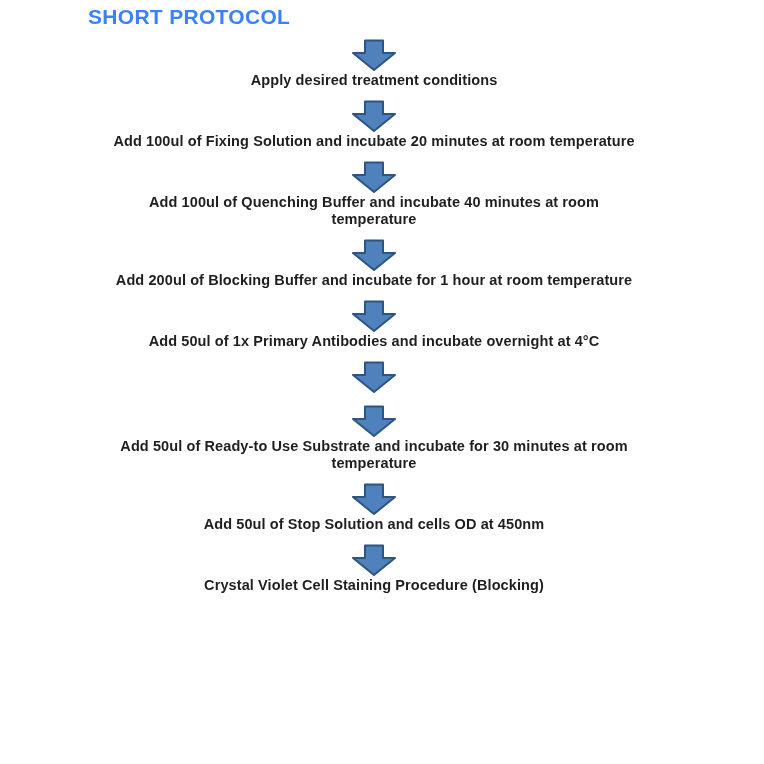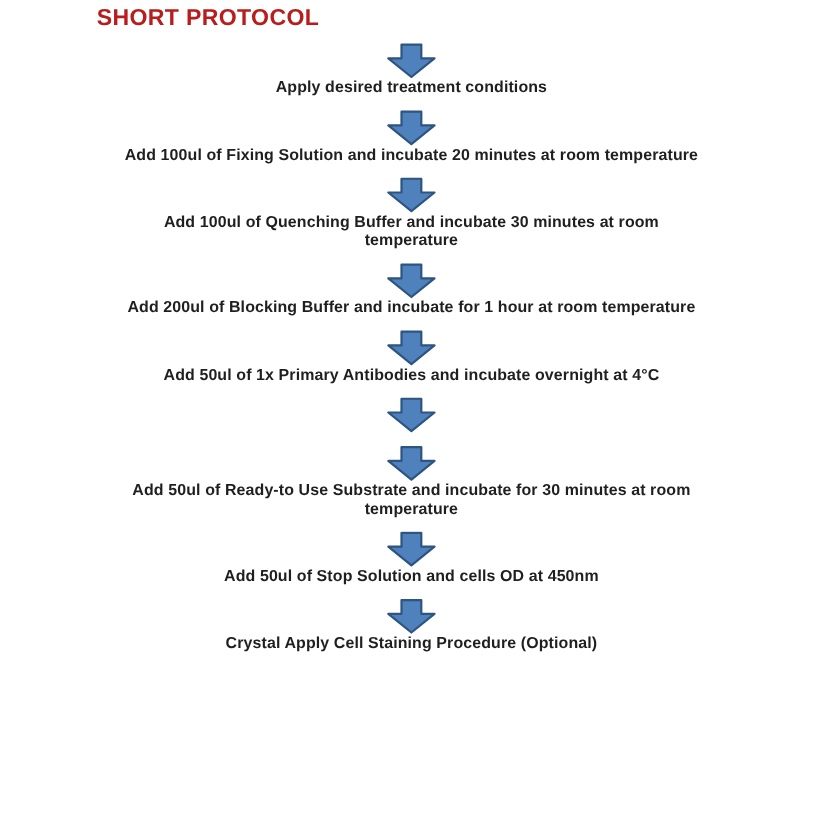--- a/index.html
+++ b/index.html
@@ -12,21 +12,21 @@
   .page {
     position: relative;
     width: 764px;
     height: 764px;
     background: #ffffff;
     overflow: hidden;
   }
   .title {
     font-size: 21px;
     font-weight: 700;
-    color: #b91c1c;
+    color: #3b82f6;
     letter-spacing: 0.3px;
     margin: 6px 0 0 88px;
     line-height: 22px;
   }
   .flow {
     display: flex;
     flex-direction: column;
     align-items: center;
     width: 700px;
     margin-left: 24px;
@@ -66,21 +66,21 @@
     <svg class="arrow" viewBox="0 0 46 33" xmlns="http://www.w3.org/2000/svg">
       <polygon points="14,1.5 32,1.5 32,14 44,14 23,31 2,14 14,14" stroke-width="2" stroke-linejoin="round" fill="#4f81bd" stroke="#2e5480"></polygon>
     </svg>
 
     <div class="step">Add 100ul of Fixing Solution and incubate 20 minutes at room temperature</div>
 
     <svg class="arrow" viewBox="0 0 46 33" xmlns="http://www.w3.org/2000/svg">
       <polygon points="14,1.5 32,1.5 32,14 44,14 23,31 2,14 14,14" stroke-width="2" stroke-linejoin="round" fill="#4f81bd" stroke="#2e5480"></polygon>
     </svg>
 
-    <div class="step">Add 100ul of Quenching Buffer and incubate 30 minutes at room
+    <div class="step">Add 100ul of Quenching Buffer and incubate 40 minutes at room
 temperature</div>
 
     <svg class="arrow" viewBox="0 0 46 33" xmlns="http://www.w3.org/2000/svg">
       <polygon points="14,1.5 32,1.5 32,14 44,14 23,31 2,14 14,14" stroke-width="2" stroke-linejoin="round" fill="#4f81bd" stroke="#2e5480"></polygon>
     </svg>
 
     <div class="step">Add 200ul of Blocking Buffer and incubate for 1 hour at room temperature</div>
 
     <svg class="arrow" viewBox="0 0 46 33" xmlns="http://www.w3.org/2000/svg">
       <polygon points="14,1.5 32,1.5 32,14 44,14 23,31 2,14 14,14" stroke-width="2" stroke-linejoin="round" fill="#4f81bd" stroke="#2e5480"></polygon>
@@ -103,15 +103,15 @@
     <svg class="arrow" viewBox="0 0 46 33" xmlns="http://www.w3.org/2000/svg">
       <polygon points="14,1.5 32,1.5 32,14 44,14 23,31 2,14 14,14" stroke-width="2" stroke-linejoin="round" fill="#4f81bd" stroke="#2e5480"></polygon>
     </svg>
 
     <div class="step">Add 50ul of Stop Solution and cells OD at 450nm</div>
 
     <svg class="arrow" viewBox="0 0 46 33" xmlns="http://www.w3.org/2000/svg">
       <polygon points="14,1.5 32,1.5 32,14 44,14 23,31 2,14 14,14" stroke-width="2" stroke-linejoin="round" fill="#4f81bd" stroke="#2e5480"></polygon>
     </svg>
 
-    <div class="step">Crystal Apply Cell Staining Procedure (Optional)</div>
+    <div class="step">Crystal Violet Cell Staining Procedure (Blocking)</div>
   </div>
 </div>
 
 </body></html>

